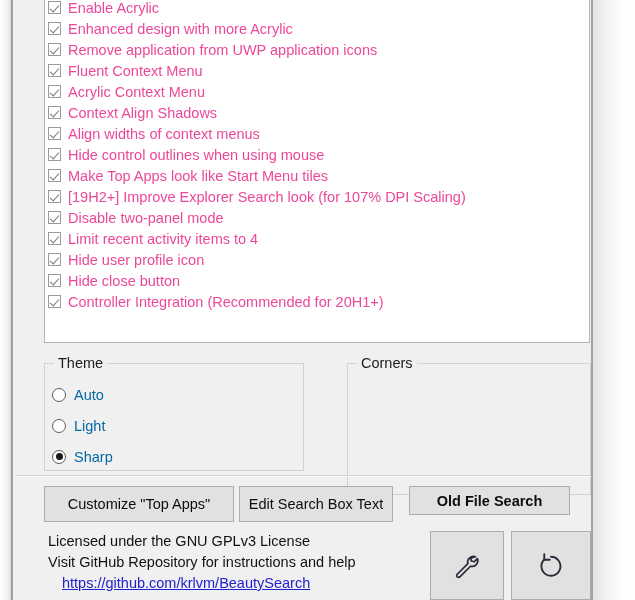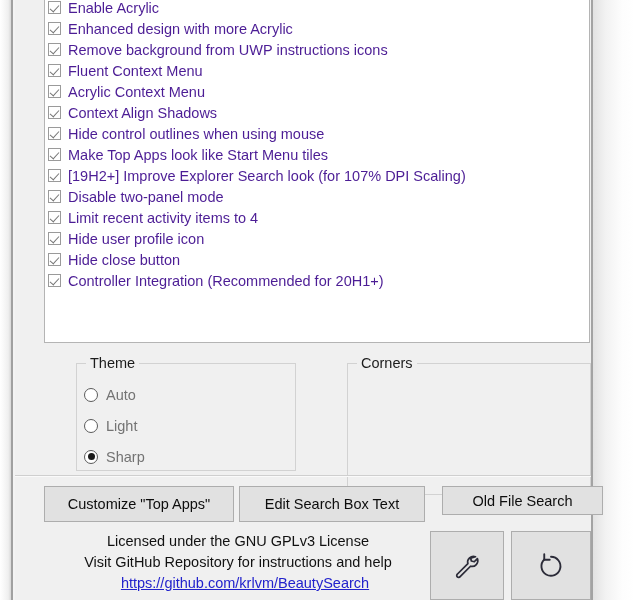--- a/index.html
+++ b/index.html
@@ -94,21 +94,21 @@
     left: 3px;
     top: 1px;
     width: 4px;
     height: 8px;
     border: solid #767676;
     border-width: 0 1.6px 1.6px 0;
     transform: rotate(42deg);
   }
   .cb-label {
     font-size: 14.5px;
-    color: #4c1d95;
+    color: #ec4899;
     white-space: nowrap;
     line-height: 16px;
   }
 
   
   .groupbox {
     position: absolute;
     border: 1px solid #d2d2d2;
     box-sizing: border-box;
     background: transparent;
@@ -153,21 +153,21 @@
     top: 50%;
     width: 7px;
     height: 7px;
     margin-left: -3.5px;
     margin-top: -3.5px;
     border-radius: 50%;
     background: #1a1a1a;
   }
   .radio-label {
     font-size: 14.5px;
-    color: #737373;
+    color: #0369a1;
     white-space: nowrap;
   }
 
   
   .separator {
     position: absolute;
     left: 0px;
     top: 475px;
     width: 576px;
     height: 2px;
@@ -187,24 +187,23 @@
     align-items: center;
     justify-content: center;
     padding: 0;
     cursor: default;
     white-space: nowrap;
   }
 
   
   .license {
     position: absolute;
-    left: 23px;
+    left: 33px;
     top: 531px;
     width: 400px;
-    text-align: center;
   }
   .license-line {
     font-size: 14.5px;
     color: #111111;
     line-height: 21px;
     white-space: nowrap;
   }
   .license-link {
     font-size: 14.5px;
     line-height: 21px;
@@ -235,36 +234,40 @@
         <div class="cb-row">
           <span class="cb-box checked"></span>
           <span class="cb-label">Enable Acrylic</span>
         </div>
         <div class="cb-row">
           <span class="cb-box checked"></span>
           <span class="cb-label">Enhanced design with more Acrylic</span>
         </div>
         <div class="cb-row">
           <span class="cb-box checked"></span>
-          <span class="cb-label">Remove background from UWP instructions icons</span>
+          <span class="cb-label">Remove application from UWP application icons</span>
         </div>
         <div class="cb-row">
           <span class="cb-box checked"></span>
           <span class="cb-label">Fluent Context Menu</span>
         </div>
         <div class="cb-row">
           <span class="cb-box checked"></span>
           <span class="cb-label">Acrylic Context Menu</span>
         </div>
         <div class="cb-row">
           <span class="cb-box checked"></span>
           <span class="cb-label">Context Align Shadows</span>
         </div>
         <div class="cb-row">
           <span class="cb-box checked"></span>
+          <span class="cb-label">Align widths of context menus</span>
+        </div>
+        <div class="cb-row">
+          <span class="cb-box checked"></span>
           <span class="cb-label">Hide control outlines when using mouse</span>
         </div>
         <div class="cb-row">
           <span class="cb-box checked"></span>
           <span class="cb-label">Make Top Apps look like Start Menu tiles</span>
         </div>
         <div class="cb-row">
           <span class="cb-box checked"></span>
           <span class="cb-label">[19H2+] Improve Explorer Search look (for 107% DPI Scaling)</span>
         </div>
@@ -283,21 +286,21 @@
         <div class="cb-row">
           <span class="cb-box checked"></span>
           <span class="cb-label">Hide close button</span>
         </div>
         <div class="cb-row">
           <span class="cb-box checked"></span>
           <span class="cb-label">Controller Integration (Recommended for 20H1+)</span>
         </div>
       </div>
 
-    <div class="groupbox" style="left:29px; top:363px; width:220px; height:108px;margin-left:32px;">
+    <div class="groupbox" style="left:29px; top:363px; width:260px; height:108px;">
       <span class="gb-title">Theme</span>
       <div class="gb-body" id="theme-options">
           <div class="radio-row">
             <span class="radio-dot"></span>
             <span class="radio-label">Auto</span>
           </div>
           <div class="radio-row">
             <span class="radio-dot"></span>
             <span class="radio-label">Light</span>
           </div>
@@ -308,22 +311,22 @@
         </div>
     </div>
 
     <div class="groupbox" style="left:332px; top:363px; width:244px; height:132px;">
       <span class="gb-title">Corners</span>
     </div>
 
     <div class="separator"></div>
 
     <button class="btn" style="left:29px; top:486px; width:190px; height:36px;">Customize "Top Apps"</button>
-    <button class="btn" style="left:224px; top:486px; width:186px; height:36px;">Edit Search Box Text</button>
-    <button class="btn" style="left:427px; top:486px; width:161px; height:29px;">Old File Search</button>
+    <button class="btn" style="left:224px; top:486px; width:154px; height:36px;">Edit Search Box Text</button>
+    <button class="btn" style="left:394px; top:486px; width:161px; height:29px;font-weight:bold;">Old File Search</button>
 
     <div class="license">
       <div class="license-line">Licensed under the GNU GPLv3 License</div>
       <div class="license-line">Visit GitHub Repository for instructions and help</div>
       <a class="license-link" href="#">https://github.com/krlvm/BeautySearch</a>
     </div>
 
     <button class="btn" style="left:415px; top:531px; width:74px; height:69px;">
       <span>
         <svg class="icon-svg" width="30" height="30" viewBox="0 0 24 24" fill="none" stroke="#2b2b38" stroke-width="1.4" stroke-linecap="round" stroke-linejoin="round">

